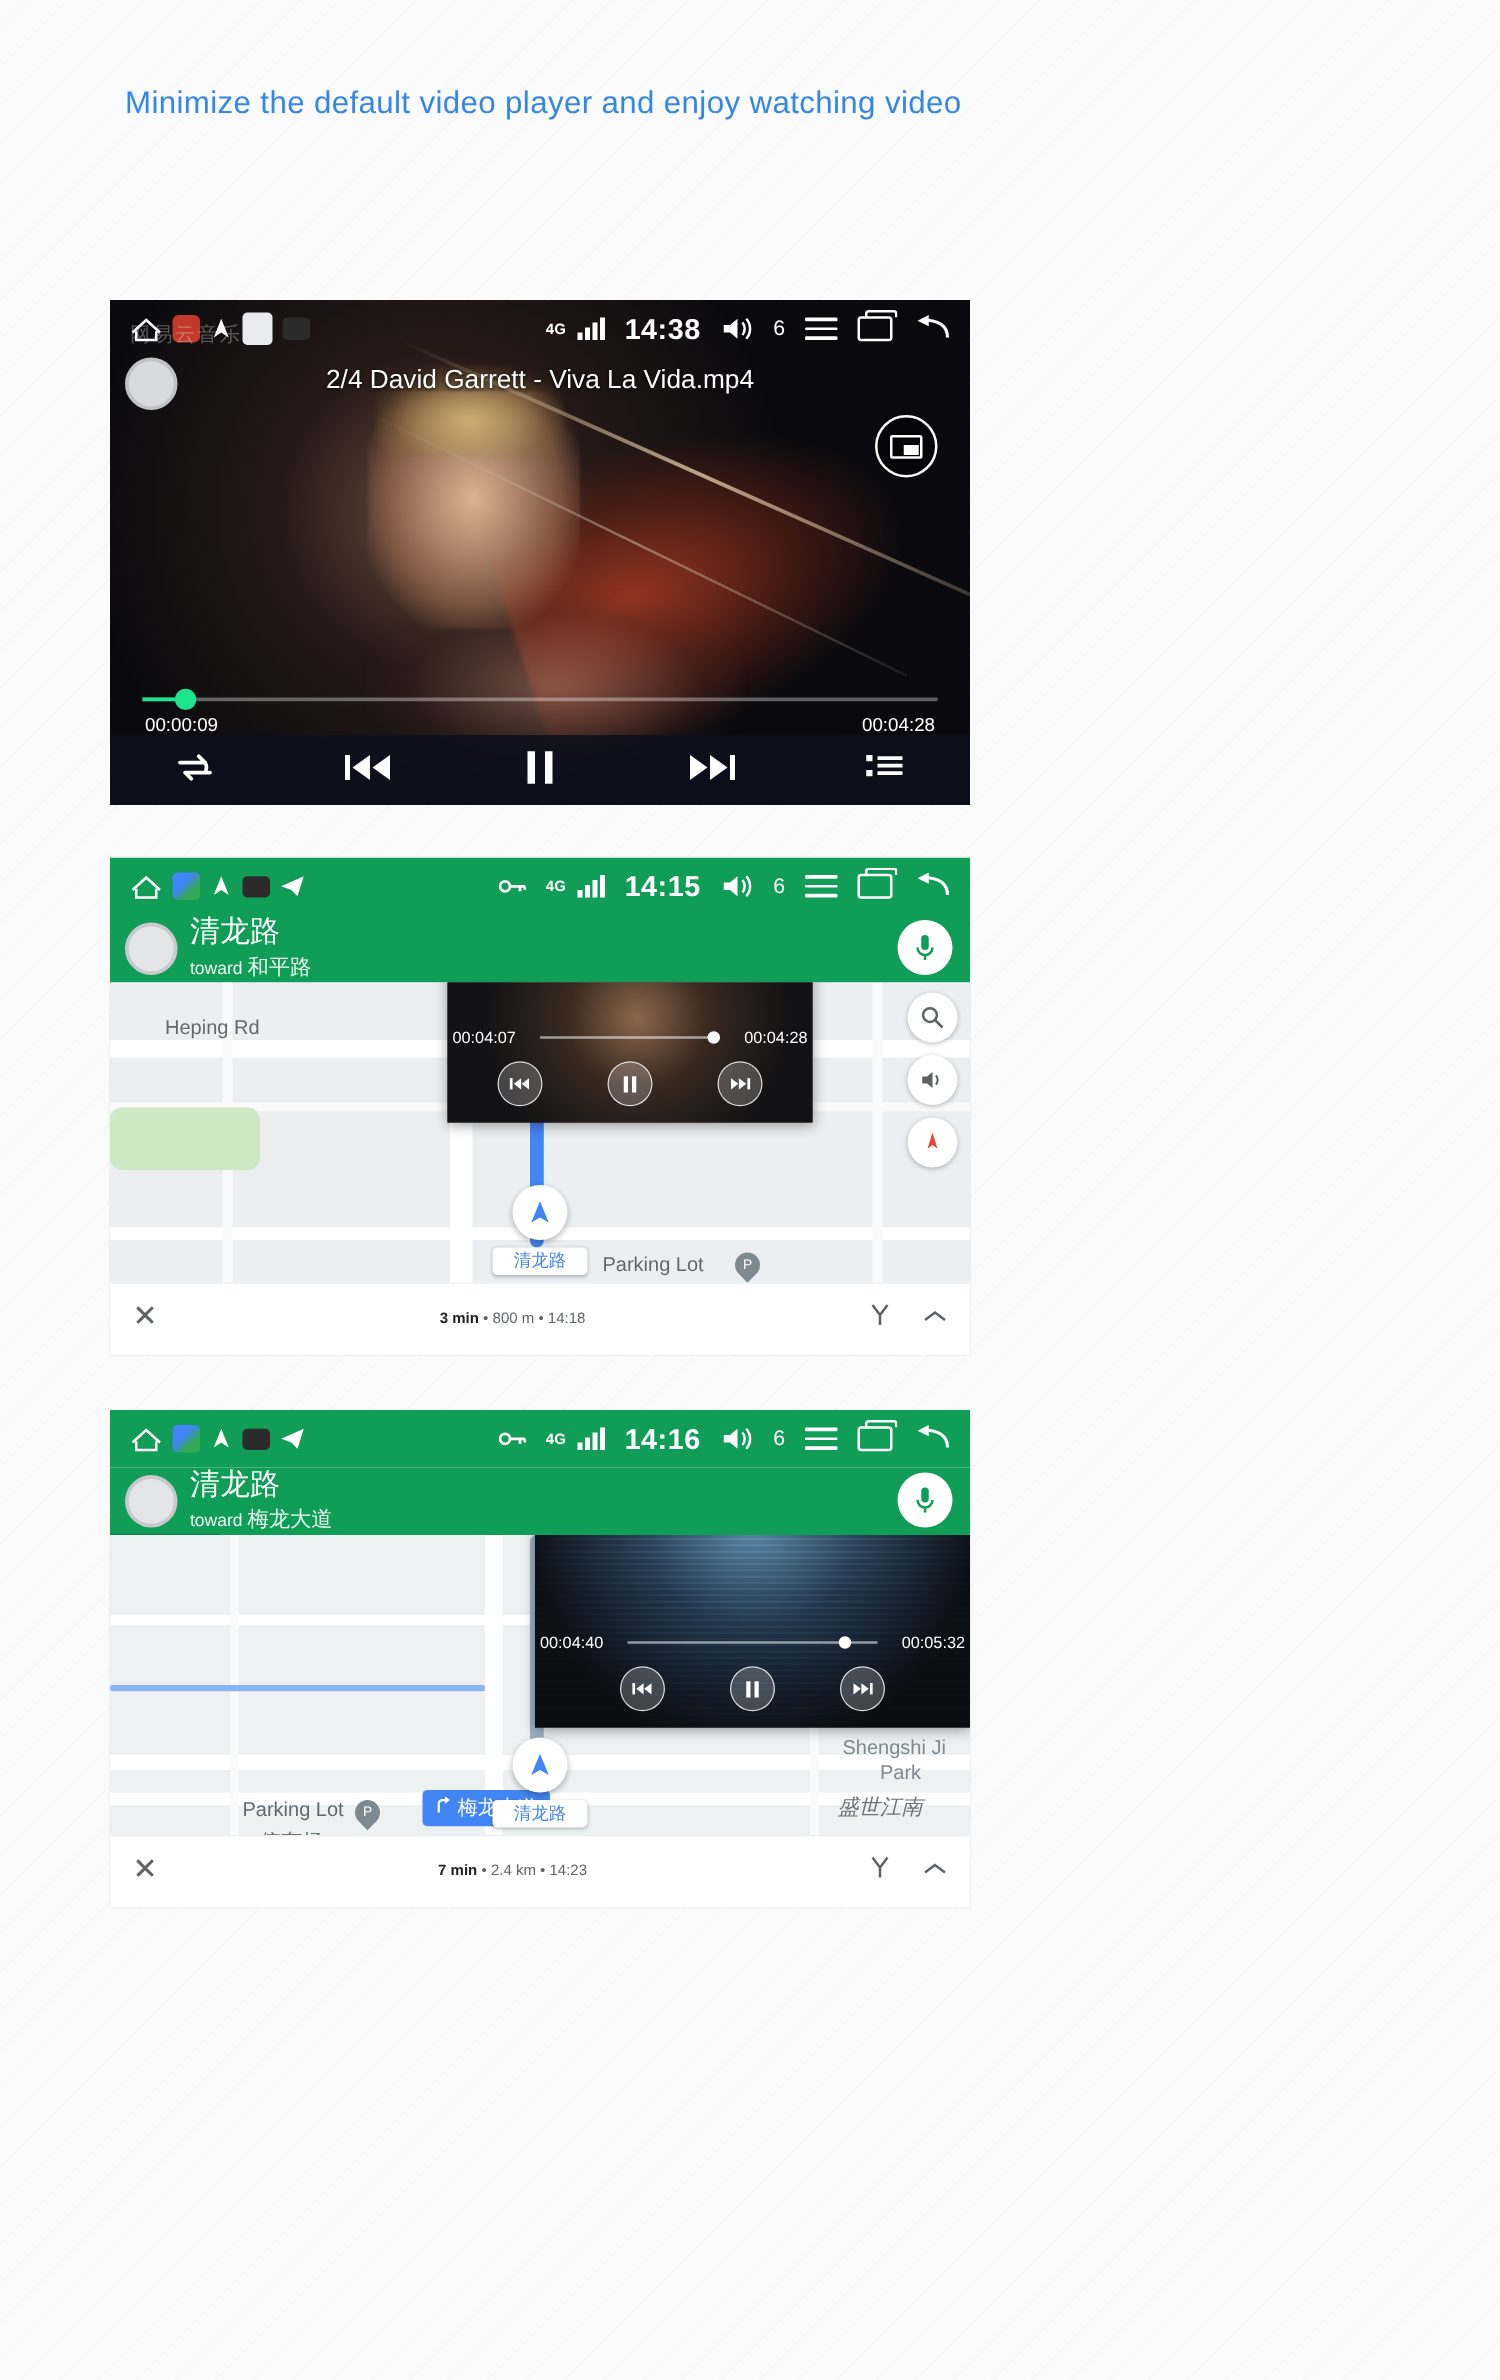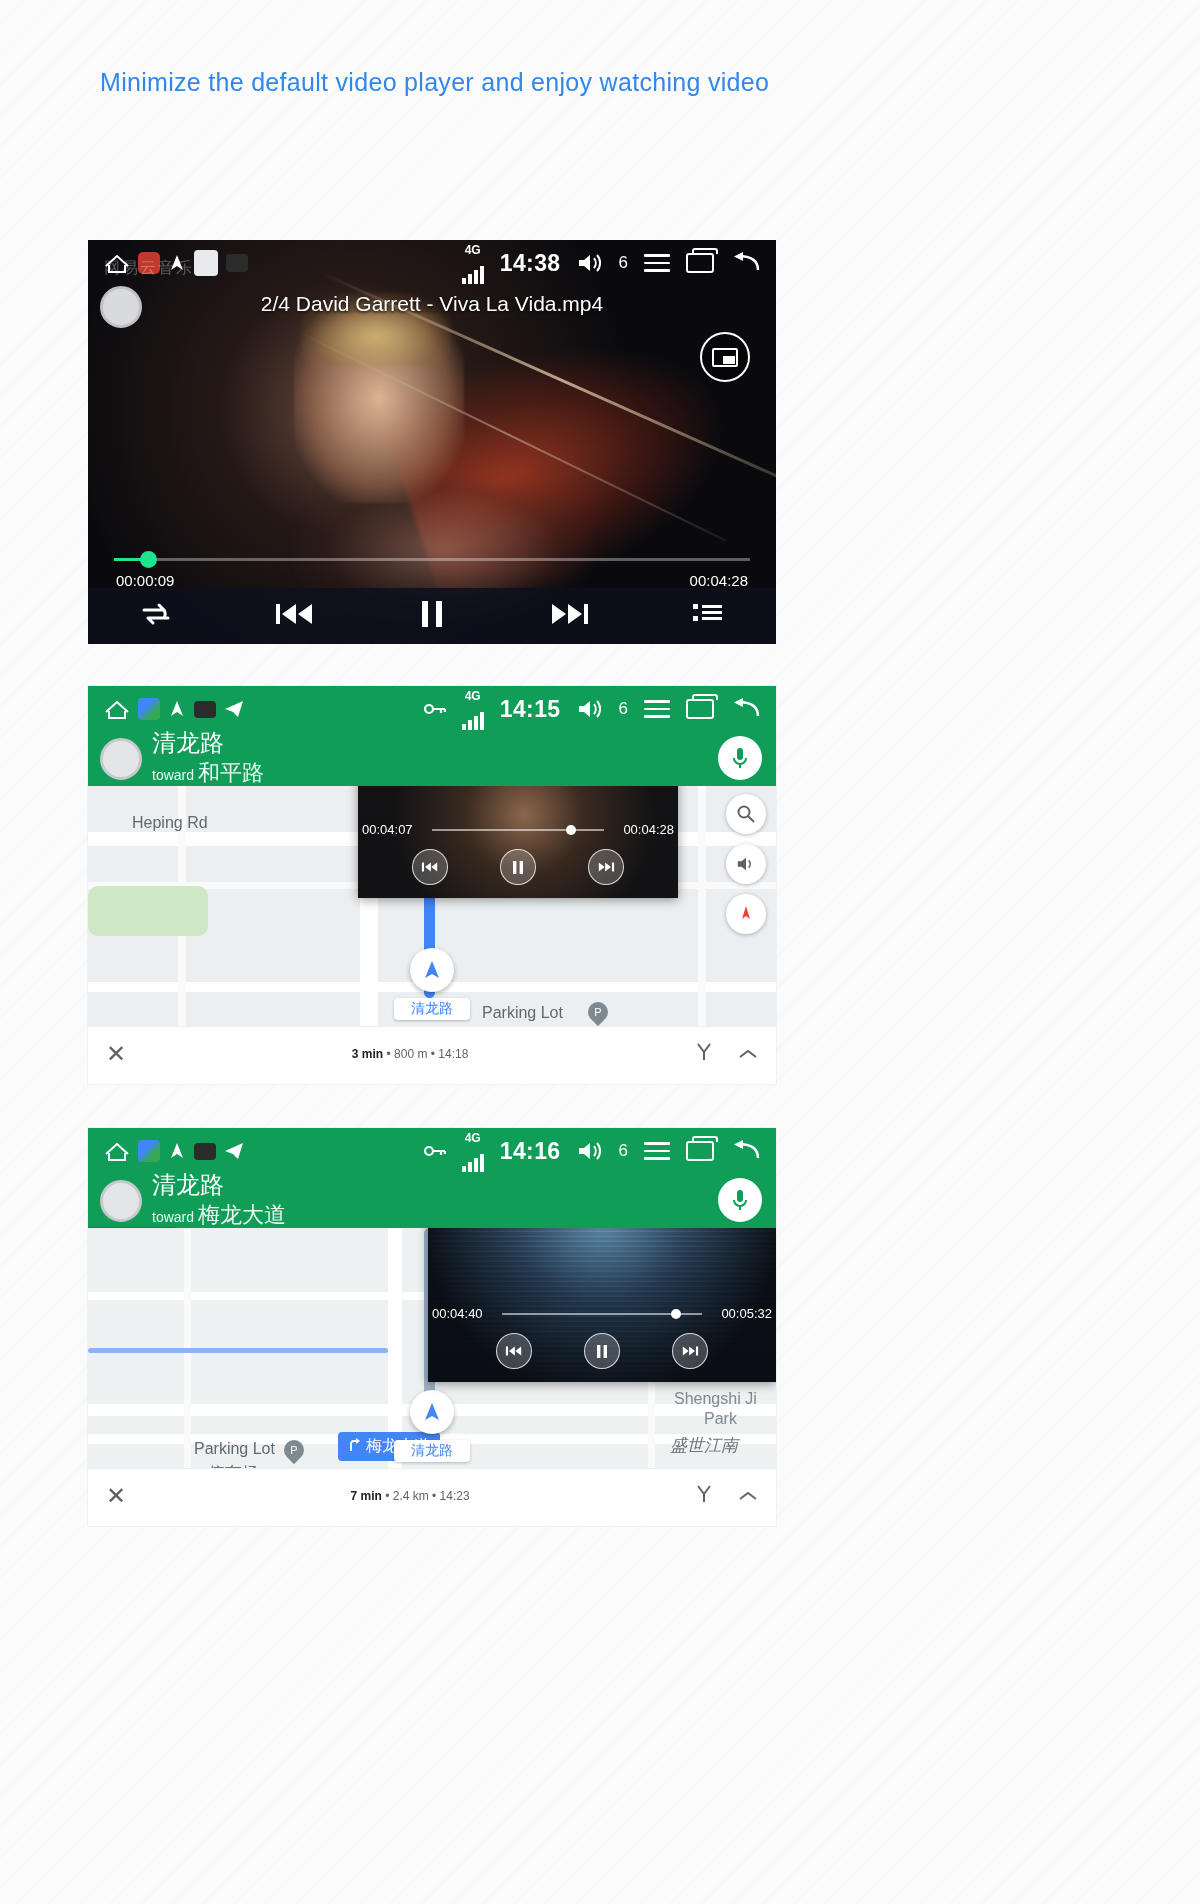--- a/index.html
+++ b/index.html
@@ -50,21 +50,21 @@
     position: relative;
     height: 46px;
     display: flex;
     align-items: center;
     color: #fff;
     font-size: 21px;
     padding: 0 16px;
   }
   .sb-left { display: flex; align-items: center; gap: 8px; }
   .sb-right { margin-left: auto; display: flex; align-items: center; gap: 16px; }
-  .sb-mid { display: flex; align-items: center; gap: 9px; flex-direction: column; }
+  .sb-mid { display: flex; align-items: center; gap: 9px; }
   .clock { font-size: 23px; font-weight: 600; letter-spacing: 0.4px; }
   .tag4g { font-size: 12px; font-weight: 700; }
   .vol-num { font-size: 17px; }
 
   .ico { display: inline-block; line-height: 0; }
   .bars { display: inline-flex; align-items: flex-end; gap: 2px; height: 18px; }
   .bars i { display: block; width: 4px; background: #fff; }
   .bars i:nth-child(1) { height: 6px; }
   .bars i:nth-child(2) { height: 10px; }
   .bars i:nth-child(3) { height: 14px; }
@@ -138,21 +138,21 @@
   
   .mapshot { background: #fff; box-shadow: 0 0 0 1px rgba(0,0,0,0.04); }
   #shot-nav1 { top: 686px; height: 398px; }
   #shot-nav2 { top: 1128px; height: 398px; }
 
   .nav-green { background: #0f9d58; }
   .nav-head { position: relative; height: 54px; background: #0f9d58; display: flex; align-items: center; padding-left: 64px; }
   .nav-head .knob { position: absolute; left: 12px; top: 6px; width: 42px; height: 42px; border-radius: 50%; background: #e4e5e7; border: 3px solid #c7c9cc; }
   .road { color: #fff; font-size: 24px; line-height: 1.1; }
   .toward { color: rgba(255,255,255,0.92); font-size: 14px; margin-top: 2px; }
-  .toward b { font-size: 22px; font-weight: 400; }
+  .toward b { font-size: 17px; font-weight: 400; }
   .mic {
     position: absolute; right: 14px; top: 4px; width: 44px; height: 44px; border-radius: 50%;
     background: #fff; display: flex; align-items: center; justify-content: center; color: #0f9d58; font-size: 22px;
   }
   .then-chip {
     position: absolute; left: 0; bottom: -34px; background: #0b8049; color: #fff;
     font-size: 17px; font-weight: bold; padding: 6px 12px; border-radius: 0 4px 4px 0;
     display: flex; align-items: center; gap: 8px;
   }
 
@@ -466,21 +466,21 @@
       </div>
     </div>
 
     <div class="puck">
       <svg width="24" height="24" viewBox="0 0 24 24">
           <path d="M12 3 L19 20 L12 16 L5 20 Z" fill="#4285f4"></path>
         </svg>
     </div>
     <div class="puck-label">清龙路</div>
 
-    <div class="pip" style="left:270px;top:-48px;width:320px;height:160px;">
+    <div class="pip" style="left:270px;top:-48px;width:292px;height:160px;">
       <div class="pip-scene-violin"></div>
 
       <div class="pip-seek">
         <span class="tl">00:04:07</span>
         <span class="line"></span>
         <span class="knob" style="left:208px;"></span>
         <span class="tr">00:04:28</span>
       </div>
       <div class="pip-ctrls">
         <span class="pip-cbtn">

